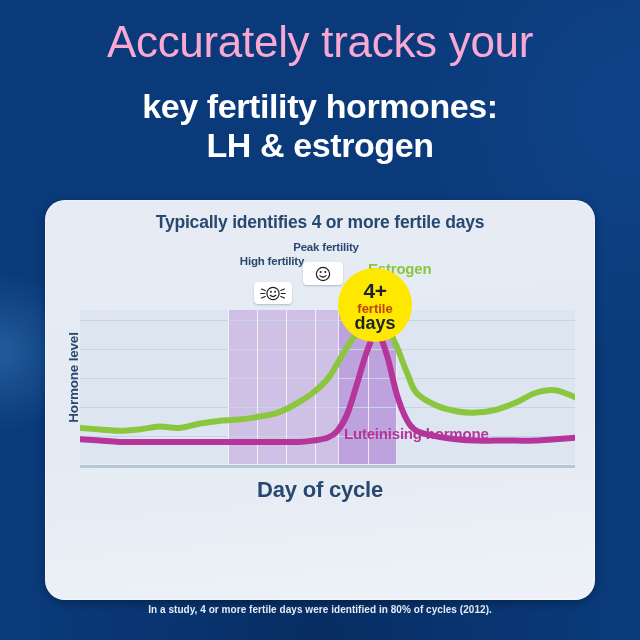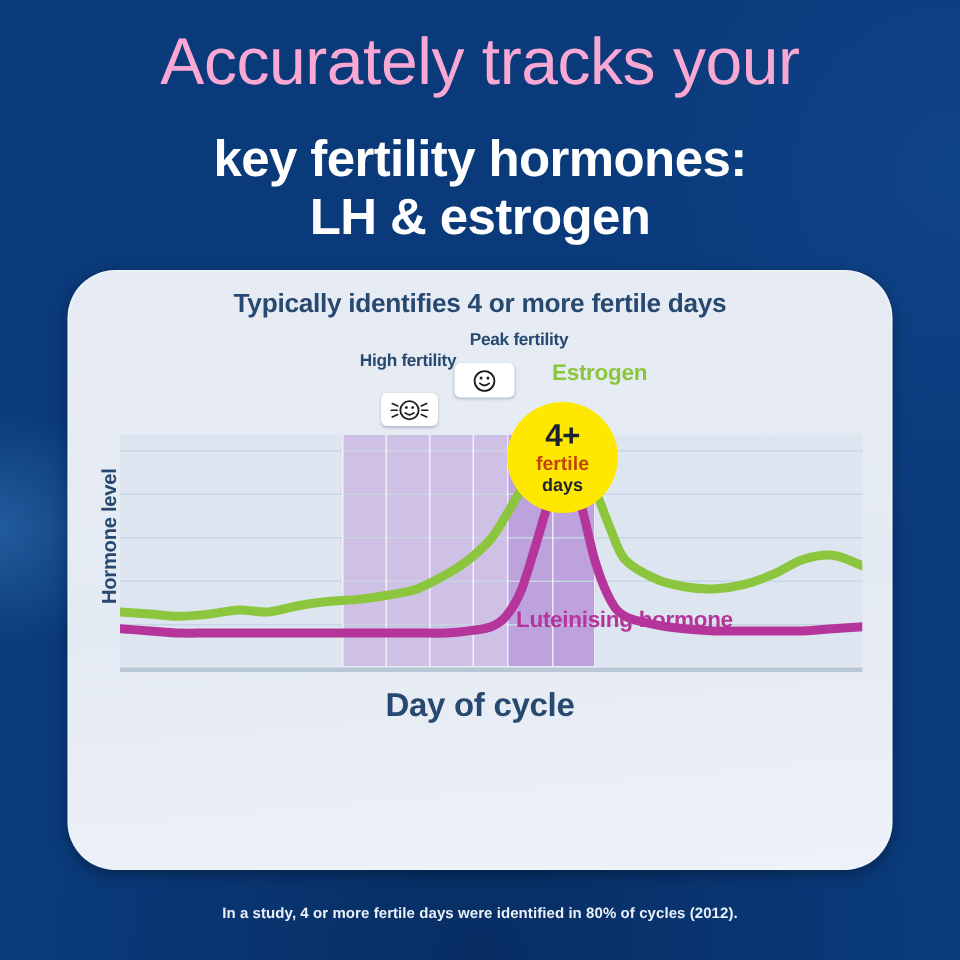--- a/index.html
+++ b/index.html
@@ -36,23 +36,23 @@
     position:absolute; top:22px; left:0; width:640px;
     text-align:center; z-index:3; color:#ffffff;
   }
   .hl-1{ font-size:44px; font-weight:400; letter-spacing:-0.3px; line-height:40px; color:#f9a8d4;}
   .hl-2{ font-size:34px; font-weight:700; letter-spacing:-0.4px; line-height:38px;margin-top:25px; }
   .hl-3{ font-size:34px; font-weight:700; letter-spacing:-0.4px; line-height:40px; }
   .hl-4{ font-size:19px; font-weight:400; line-height:30px; color:#e6eef8; letter-spacing:-0.1px;}
 
   
   #card{
-    position:absolute; left:45px; top:180px; width:550px; height:400px;
+    position:absolute; left:45px; top:200px; width:550px; height:400px;
     background:linear-gradient(175deg,#e7ecf4 0%, #e4eaf3 55%, #eef2f8 100%);
-    border-radius:32px;
+    border-radius:20px;
     box-shadow:0 3px 9px rgba(0,0,0,0.30), 0 0 0 1px rgba(255,255,255,0.35) inset;
     z-index:4;
   }
   #card-title{
     position:absolute; top:12px; left:0; width:550px; text-align:center;
     font-size:17.5px; font-weight:700; color:#27486f; letter-spacing:-0.2px;
   }
 
   
   #plot{
@@ -83,39 +83,39 @@
     position:absolute; left:0; top:277px; width:550px; text-align:center;
     font-size:22px; font-weight:700; color:#27486f; letter-spacing:-0.2px;
   }
 
   
   .ann-label{
     position:absolute; text-align:center; font-size:11.5px; font-weight:700;
     color:#27486f; line-height:12.5px; letter-spacing:-0.2px; z-index:7;
   }
   #lbl-high{ left:188px; top:55px; width:78px; }
-  #lbl-peak{ left:242px; top:41px; width:78px;margin-left:20px; }
+  #lbl-peak{ left:242px; top:41px; width:78px; }
 
   .icon-chip{
     position:absolute; background:#ffffff; border-radius:4px; z-index:8;
     box-shadow:0 1px 2px rgba(40,60,90,0.28);
     display:flex; align-items:center; justify-content:center;
   }
   #chip-high{ left:209px; top:82px; width:38px; height:22px; }
   #chip-peak{ left:258px; top:62px; width:40px; height:23px; }
 
   #badge{
     position:absolute; left:338px; top:268px; width:74px; height:74px;
     border-radius:50%; background:#ffe800; z-index:9;
     display:flex; flex-direction:column; align-items:center; justify-content:center;
     line-height:13px;
   }
   #badge .b1{ font-size:21px; font-weight:700; color:#1c2230; letter-spacing:-0.5px; line-height:21px;}
   #badge .b2{ font-size:13px; font-weight:700; color:#c2410c; line-height:14px; margin-top:1px;}
-  #badge .b3{ font-size:12px; font-weight:700; color:#1c2230; line-height:14px;}
+  #badge .b3{ font-size:18px; font-weight:700; color:#1c2230; line-height:14px;}
 
   .legend{
     position:absolute; font-size:15px; font-weight:700; letter-spacing:-0.2px; z-index:7;
   }
   #lg-estrogen{ left:368px; top:353px; color:#8cc63e; }
   #lg-lh{ left:344px; top:418px; color:#b5359b; }
 
   
   #footnote{
     position:absolute; top:604px; left:0; width:640px; text-align:center;

